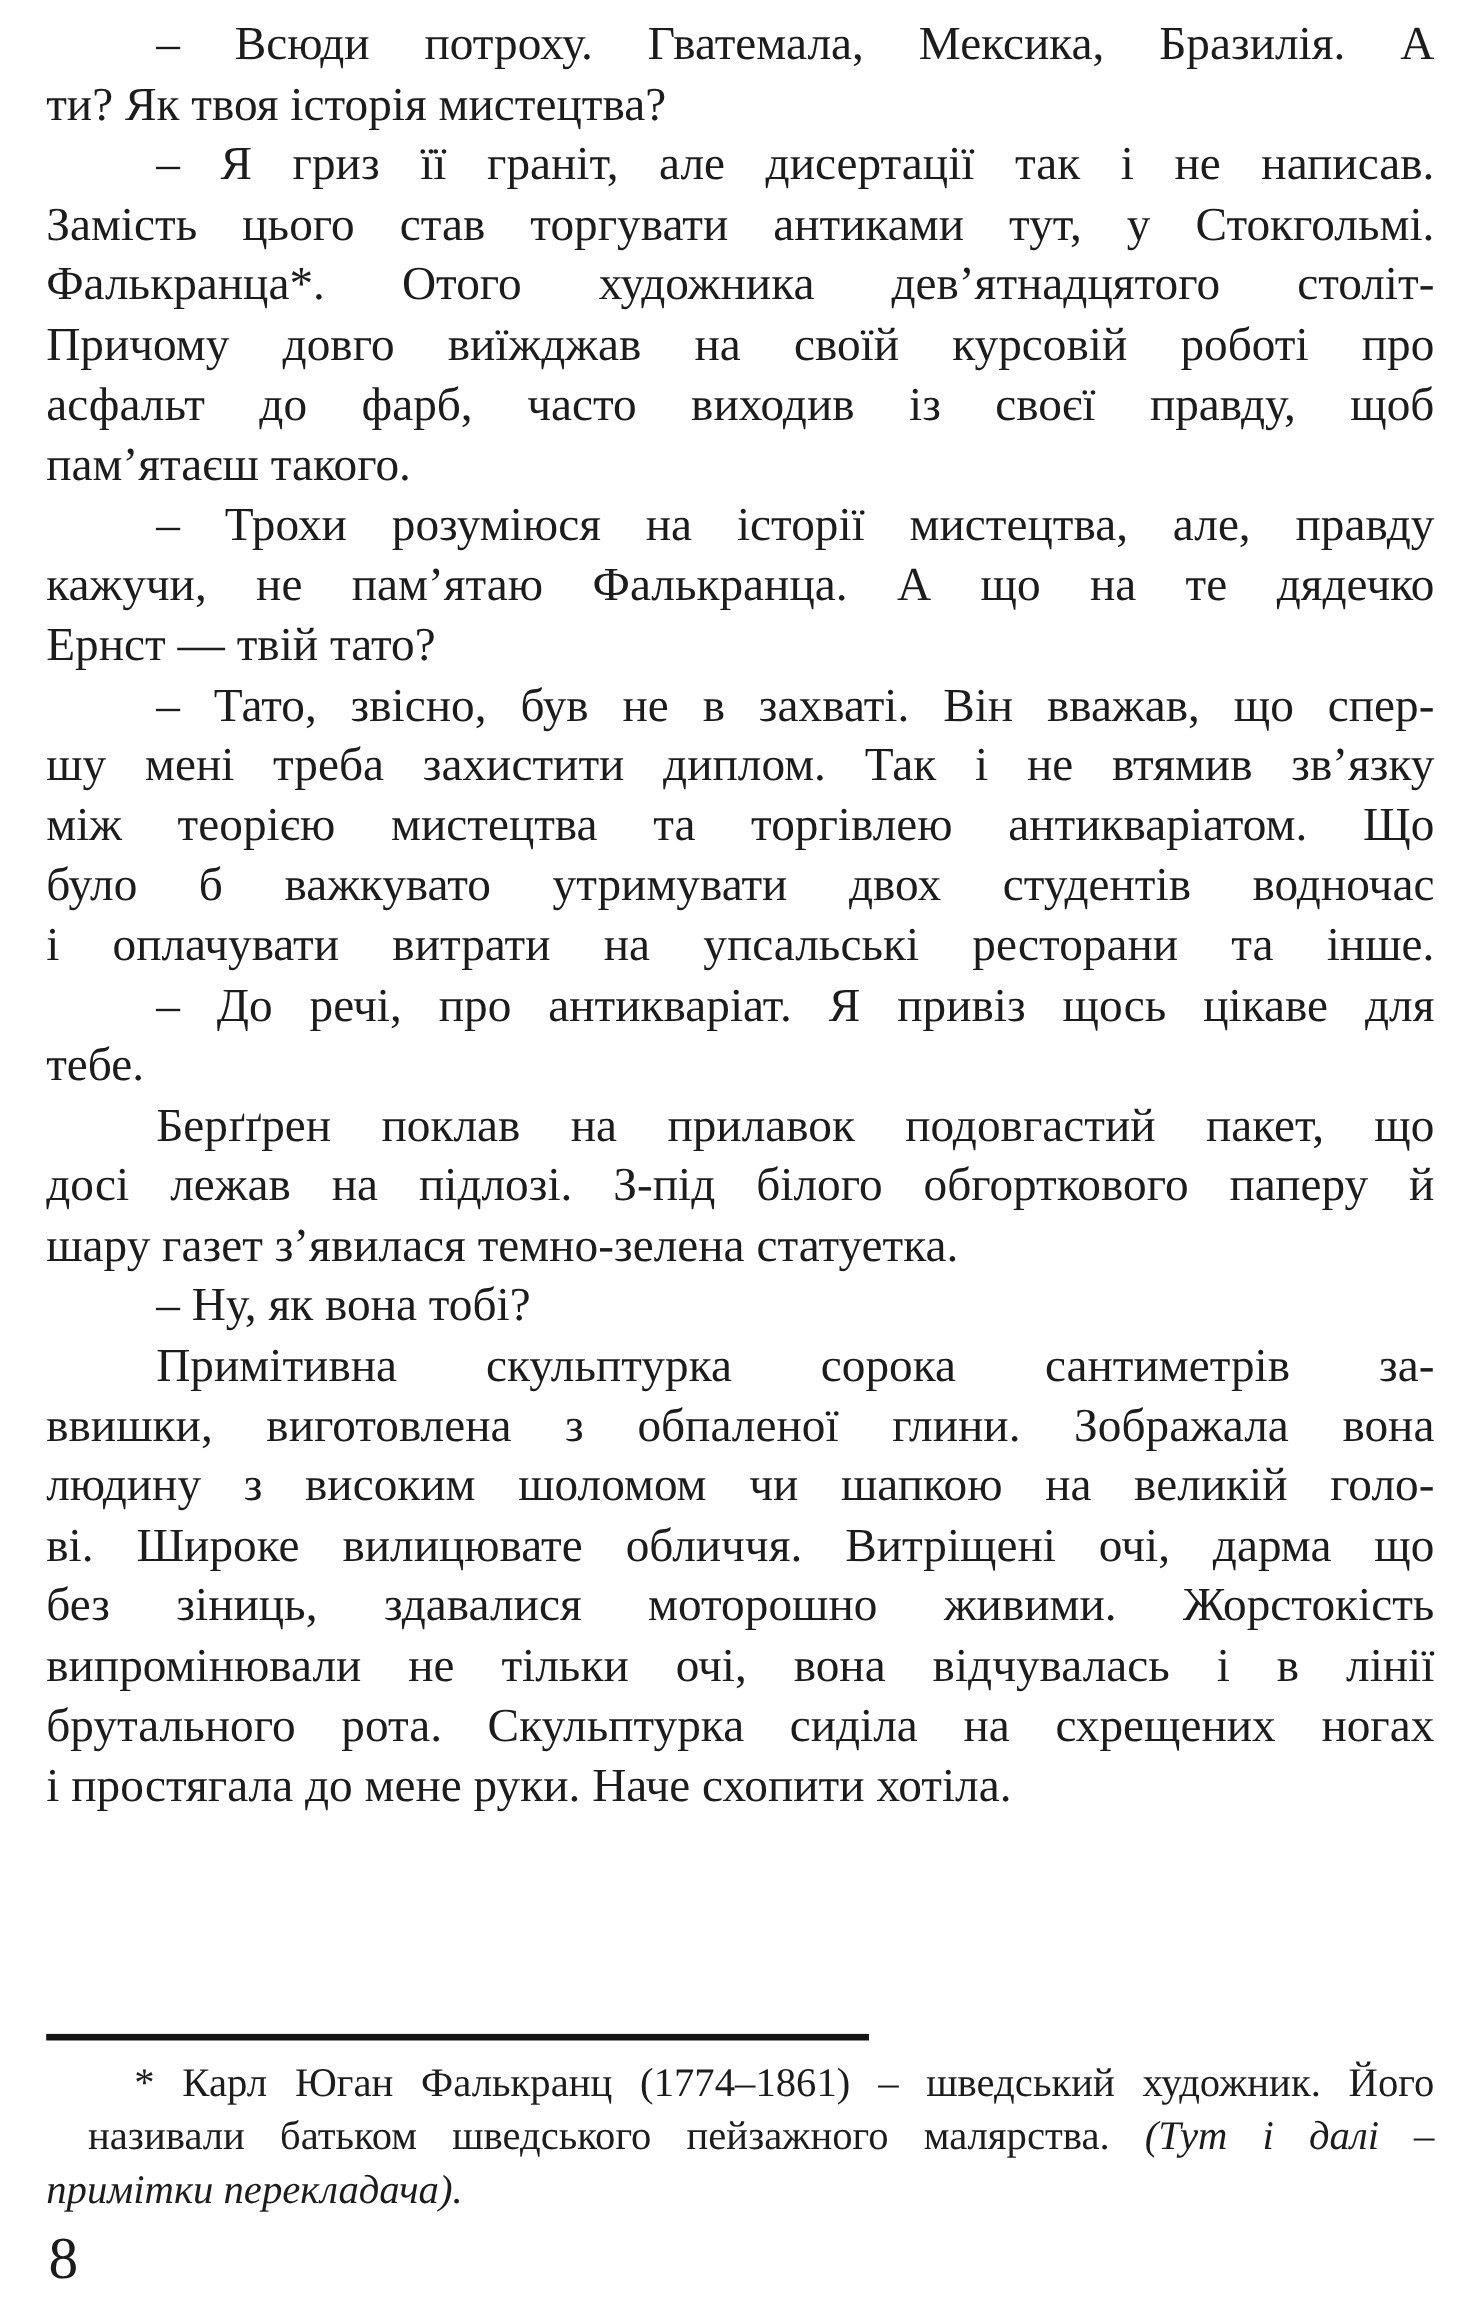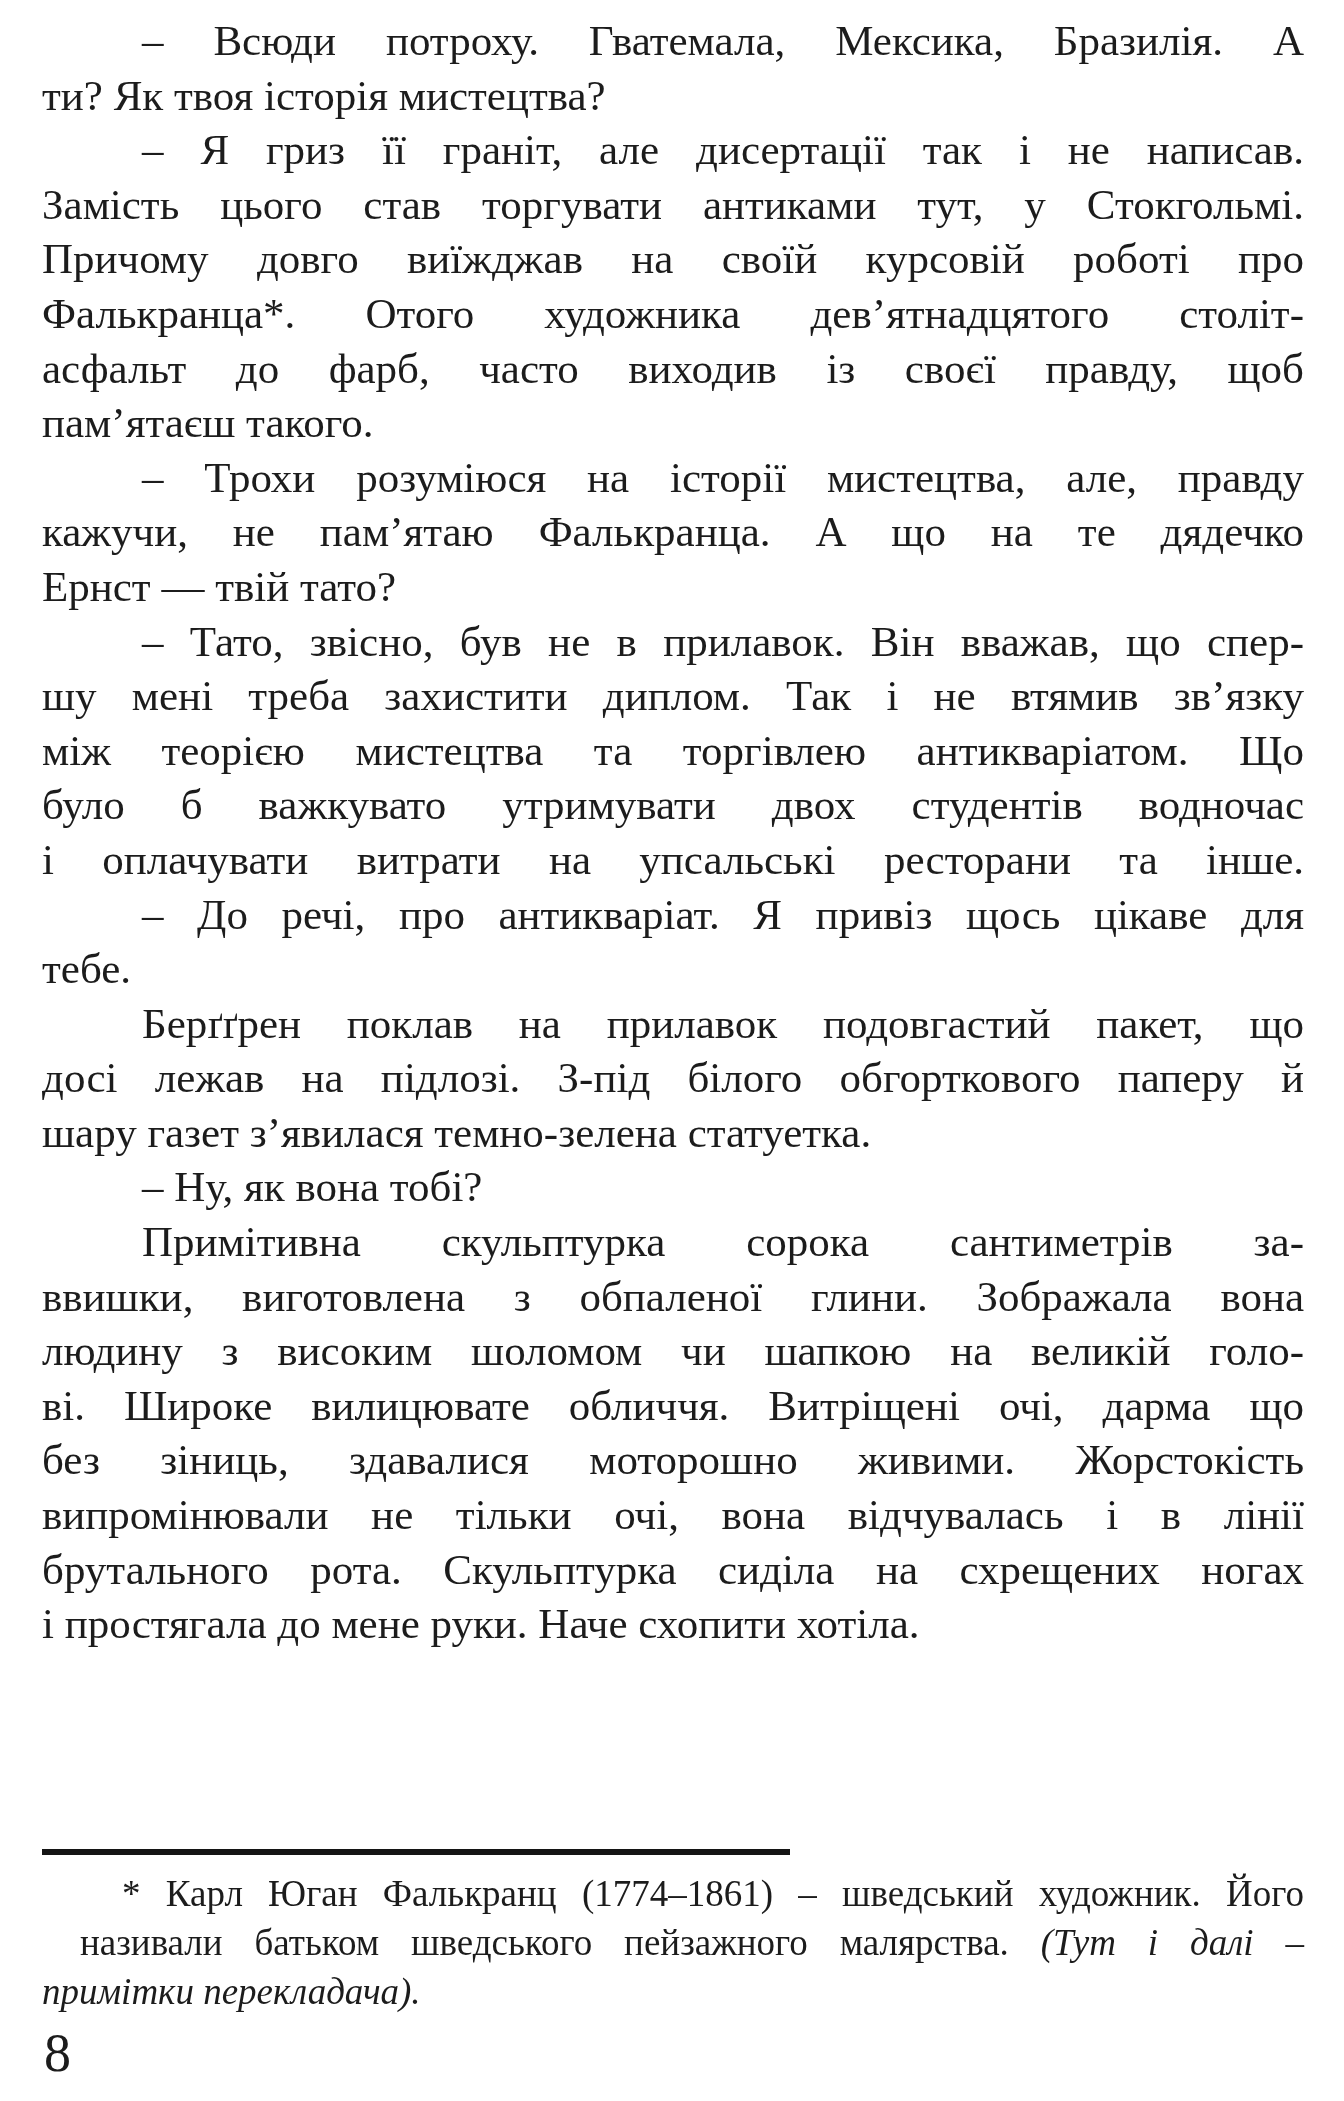--- a/index.html
+++ b/index.html
@@ -38,28 +38,28 @@
 </style>
 </head>
 <body>
 
 <div class="page">
   <div class="body-text">
       <div class="line indent jfull">– Всюди потроху. Гватемала, Мексика, Бразилія. А</div>
       <div class="line">ти? Як твоя історія мистецтва?</div>
       <div class="line indent jfull">– Я гриз її граніт, але дисертації так і не написав.</div>
       <div class="line jfull">Замість цього став торгувати антиками тут, у Стокгольмі.</div>
+      <div class="line jfull">Фалькранца*. Отого художника дев’ятнадцятого століт-</div>
       <div class="line jfull">Причому довго виїжджав на своїй курсовій роботі про</div>
-      <div class="line jfull">Фалькранца*. Отого художника дев’ятнадцятого століт-</div>
       <div class="line jfull">асфальт до фарб, часто виходив із своєї правду, щоб</div>
       <div class="line">пам’ятаєш такого.</div>
       <div class="line indent jfull">– Трохи розуміюся на історії мистецтва, але, правду</div>
       <div class="line jfull">кажучи, не пам’ятаю Фалькранца. А що на те дядечко</div>
       <div class="line">Ернст — твій тато?</div>
-      <div class="line indent jfull">– Тато, звісно, був не в прилавок. Він вважав, що спер-</div>
+      <div class="line indent jfull">– Тато, звісно, був не в захваті. Він вважав, що спер-</div>
       <div class="line jfull">шу мені треба захистити диплом. Так і не втямив зв’язку</div>
       <div class="line jfull">між теорією мистецтва та торгівлею антикваріатом. Що</div>
       <div class="line jfull">було б важкувато утримувати двох студентів водночас</div>
       <div class="line jfull">і оплачувати витрати на упсальські ресторани та інше.</div>
       <div class="line indent jfull">– До речі, про антикваріат. Я привіз щось цікаве для</div>
       <div class="line">тебе.</div>
       <div class="line indent jfull">Берґґрен поклав на прилавок подовгастий пакет, що</div>
       <div class="line jfull">досі лежав на підлозі. З-під білого обгорткового паперу й</div>
       <div class="line">шару газет з’явилася темно-зелена статуетка.</div>
       <div class="line indent">– Ну, як вона тобі?</div>

